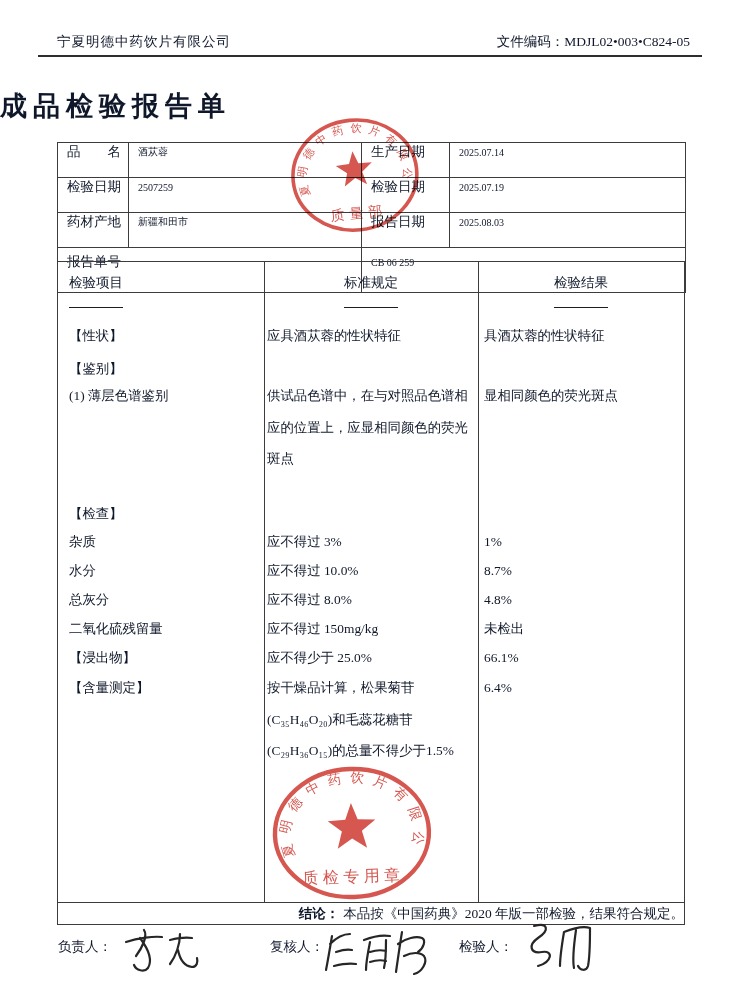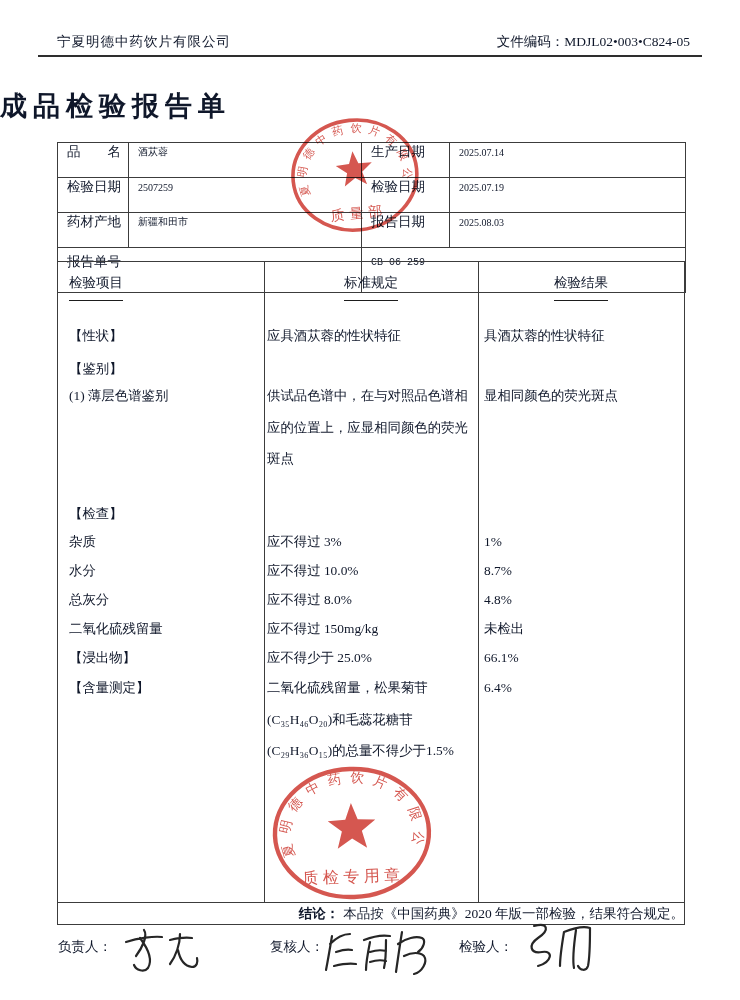--- a/index.html
+++ b/index.html
@@ -18,30 +18,30 @@
   .title { position:absolute; left:0; top:88px; width:668px; 
            font-size:27px; font-weight:bold; letter-spacing:6px; }
   
   table.info { position:absolute; left:57px; top:142px; width:628px;
                border-collapse:collapse; table-layout:fixed; font-size:13.5px; }
   table.info td { border:1px solid #3c3c3c; padding:0 0 16px 9px; vertical-align:middle;
                   white-space:pre; overflow:hidden; }
   table.info .r1 td { height:31px; }
   table.info .r2 td { height:29px; }
   table.info .r3 td { height:28px; }
-  table.info .r4 td { height:45px;font-family:Liberation Mono, monospace; }
+  table.info .r4 td { height:45px; }
   td.val { font-size:10px; }
   
   .main { position:absolute; left:57px; top:261px; width:628px; height:664px;
           border:1px solid #3c3c3c; font-size:13.4px; }
   .vline { position:absolute; top:0; width:1px; height:640px; background:#3c3c3c; }
   .vline.v1 { left:206px; } .vline.v2 { left:420px; }
   .hline-concl { position:absolute; left:0; top:640px; width:100%; height:1px; background:#3c3c3c; }
   .mt-h { position:absolute; top:12px; font-size:13.5px; }
-  .mt-h span { border-bottom:1px solid #1d1d1d; padding-bottom:10px; }
+  .mt-h span { border-bottom:1px solid #1d1d1d; padding-bottom:17px; }
   .mt-h.c1 { left:11px; }
   .mt-h.c2 { left:206px; width:214px; text-align:center; }
   .mt-h.c3 { left:420px; width:206px; text-align:center; }
   .cell { position:absolute; line-height:31.5px; }
   .col-item { left:11px;  width:190px; }
   .col-std  { left:209px; width:207px; }
   .col-res  { left:426px; width:196px; }
   .t0{top:58px;} .t1{top:91px;} .t2{top:118px;} .t3{top:236px;} .t4{top:264px;}
   .t5{top:293px;} .t6{top:322px;} .t7{top:351px;} .t8{top:380px;} .t9{top:410px;}
   .concl { position:absolute; left:0; top:641px; width:100%; height:23px; line-height:22px;
@@ -136,21 +136,21 @@
 
     <div class="cell col-item t7">二氧化硫残留量</div>
     <div class="cell col-std  t7">应不得过 150mg/kg</div>
     <div class="cell col-res  t7">未检出</div>
 
     <div class="cell col-item t8">【浸出物】</div>
     <div class="cell col-std  t8">应不得少于 25.0%</div>
     <div class="cell col-res  t8">66.1%</div>
 
     <div class="cell col-item t9">【含量测定】</div>
-    <div class="cell col-std  t9">二氧化硫残留量，松果菊苷(C₃₅H₄₆O₂₀)和毛蕊花糖苷(C₂₉H₃₆O₁₅)的总量不得少于1.5%</div>
+    <div class="cell col-std  t9">按干燥品计算，松果菊苷(C₃₅H₄₆O₂₀)和毛蕊花糖苷(C₂₉H₃₆O₁₅)的总量不得少于1.5%</div>
     <div class="cell col-res  t9">6.4%</div>
 
     <div class="hline-concl"></div>
     <div class="concl">
       <b>结论：</b><span>本品按《中国药典》2020 年版一部检验，结果符合规定。</span>
     </div>
   </div>
 
   <div class="sig-label sl1">负责人：</div>
   <div class="sig-label sl2">复核人：</div>

